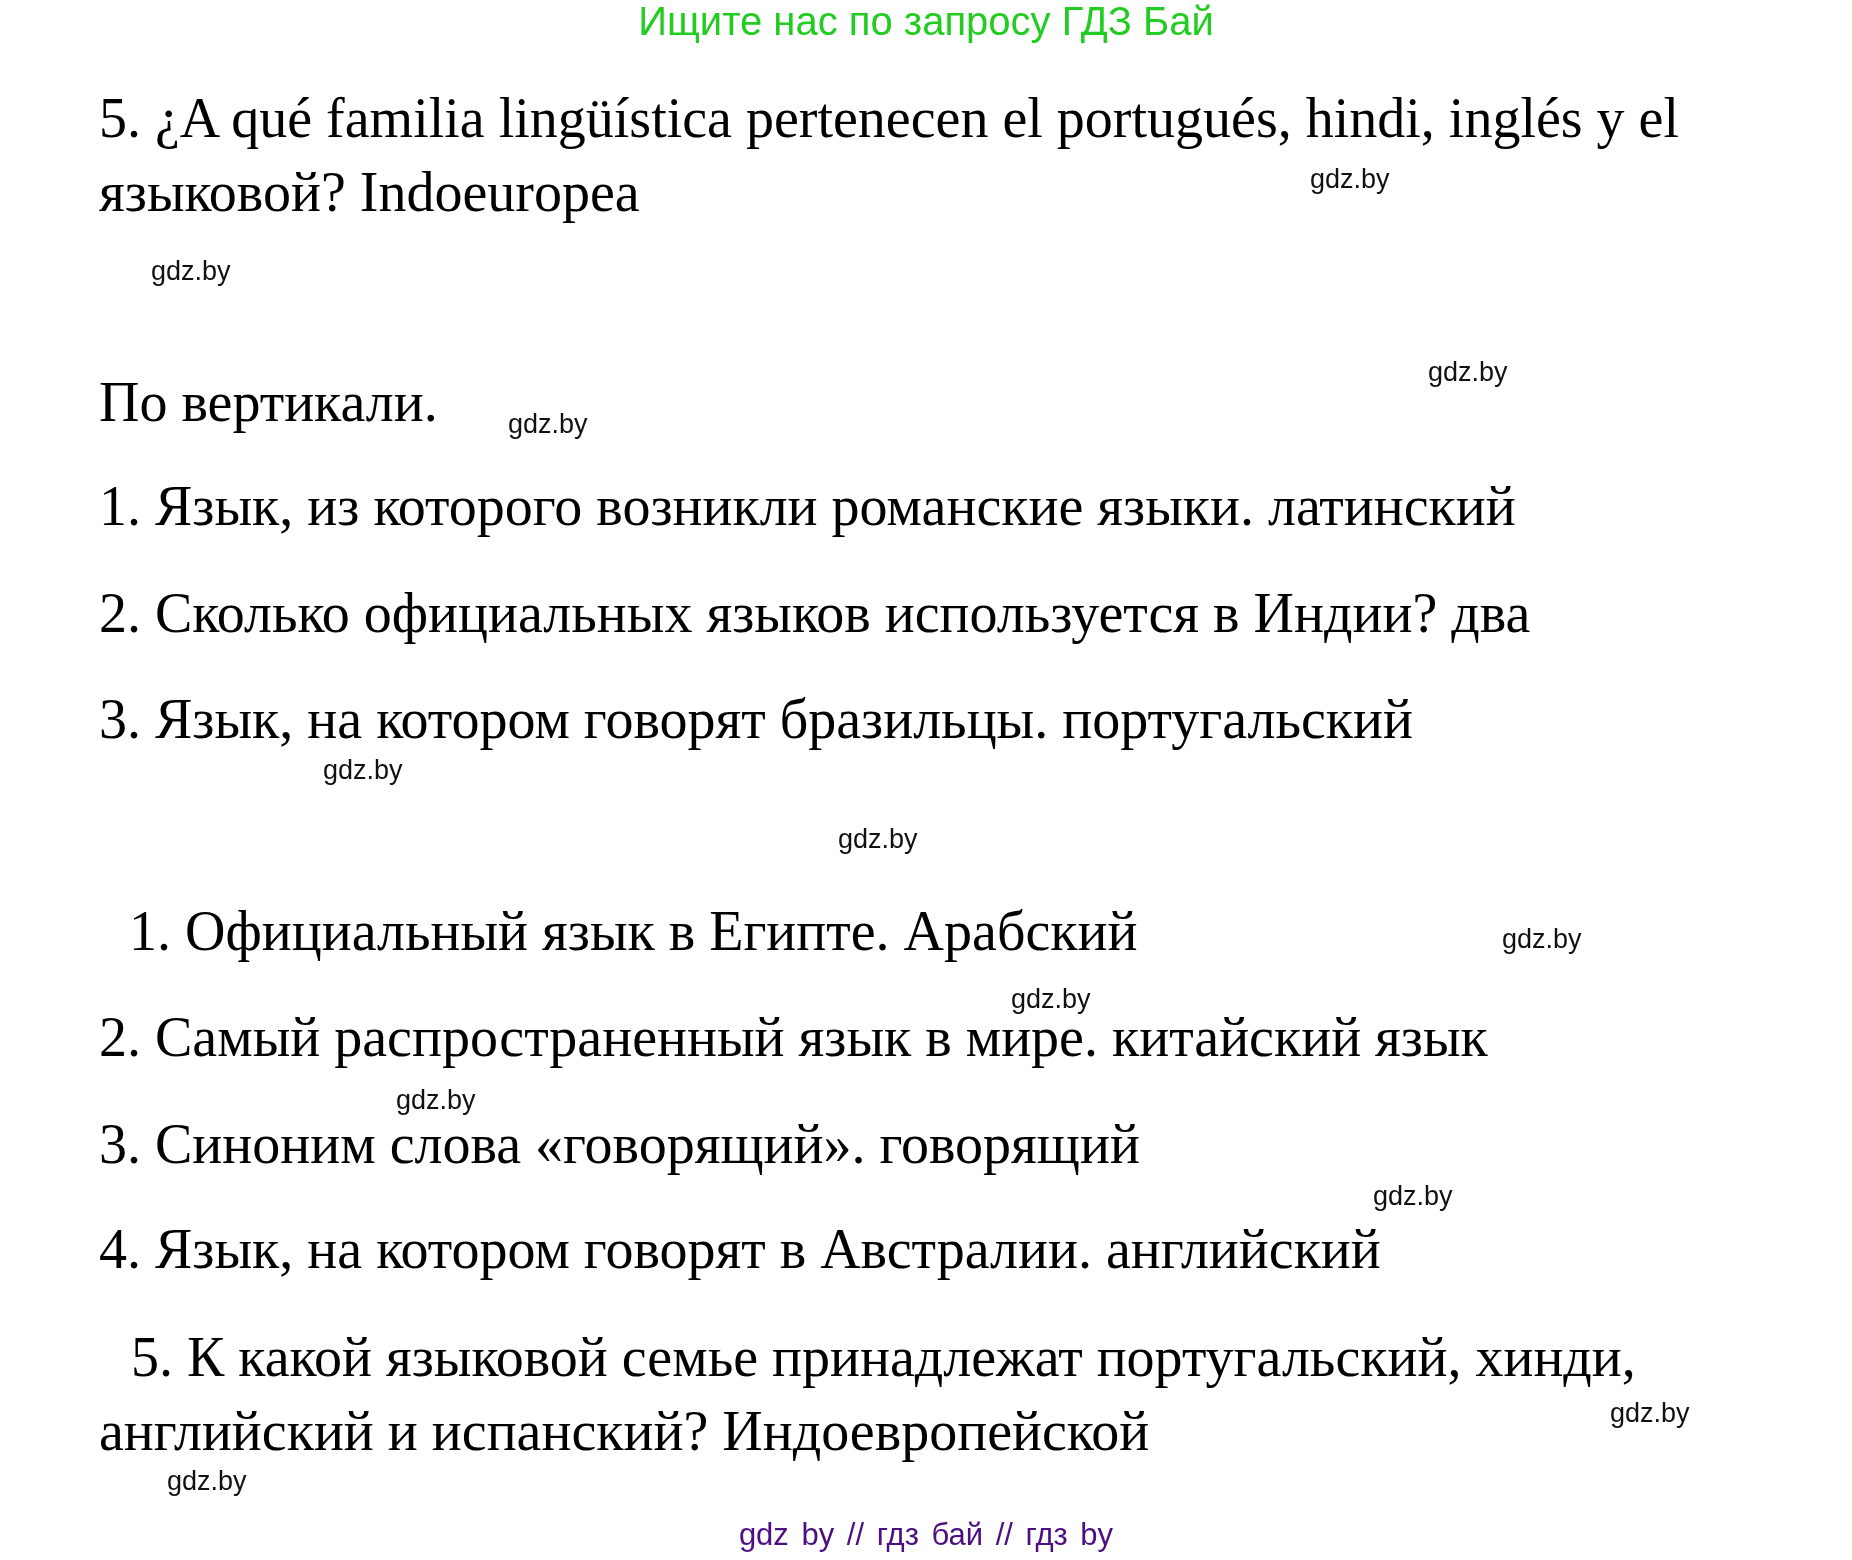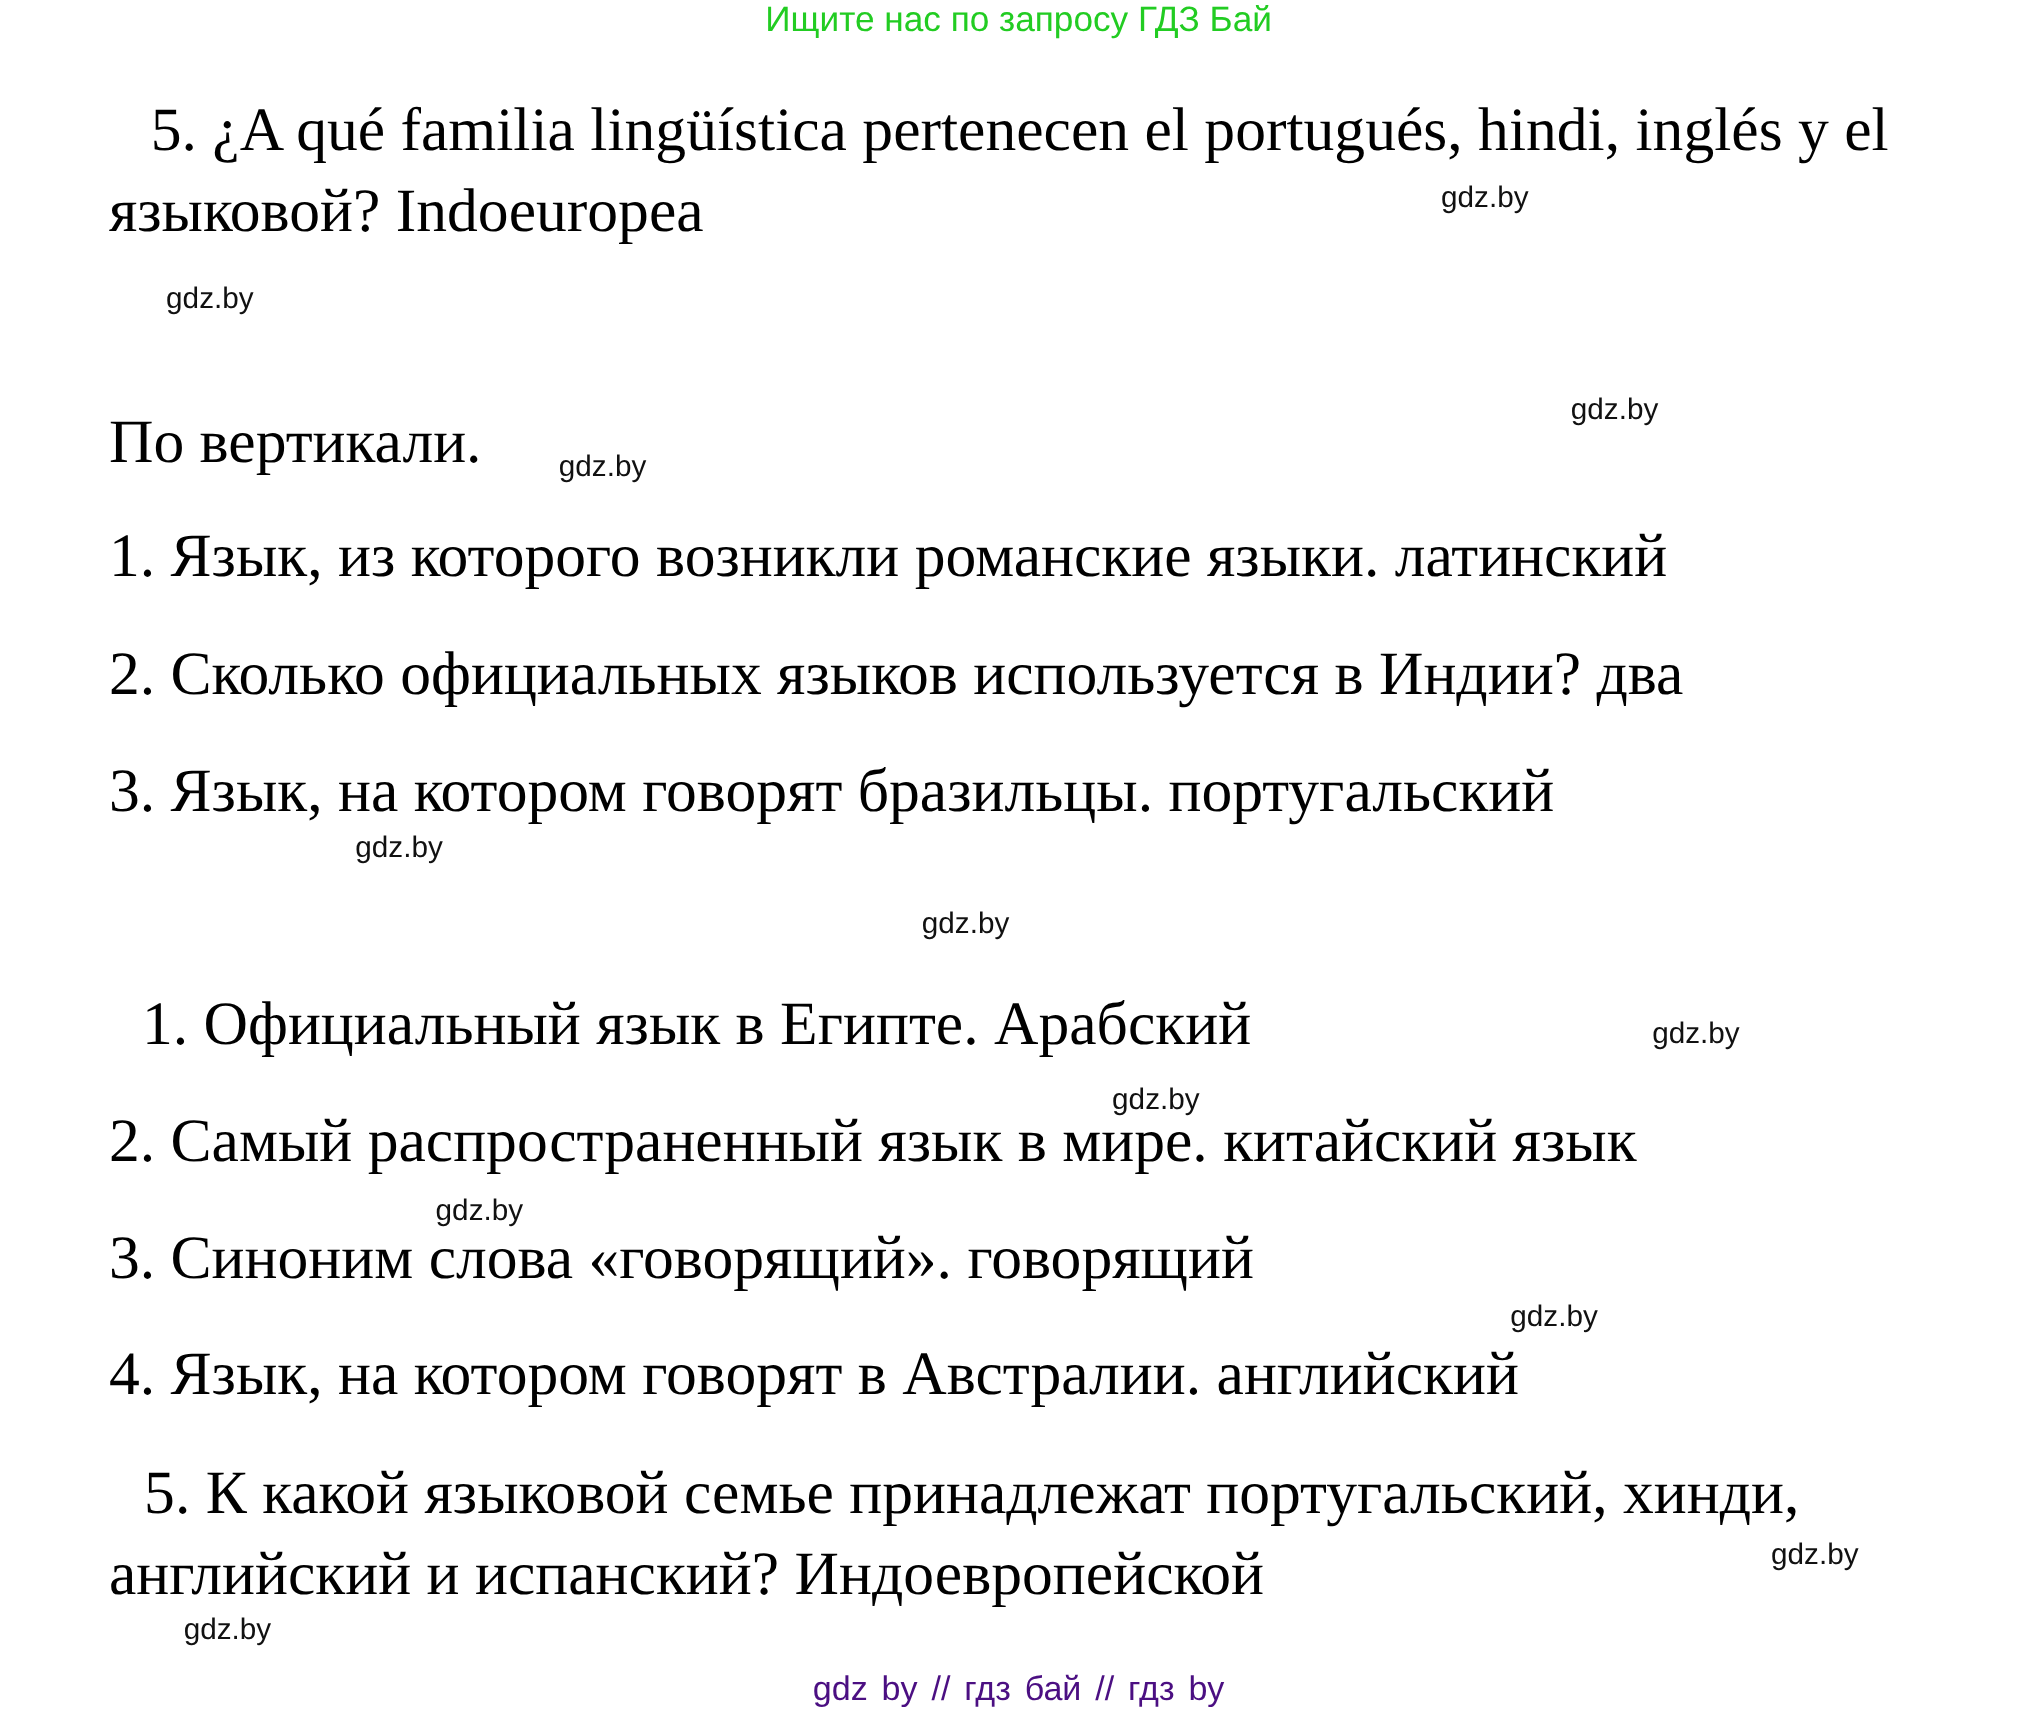--- a/index.html
+++ b/index.html
@@ -2,41 +2,41 @@
 <html><head>
 <meta charset="utf-8">
 <style>
   html, body { margin: 0; padding: 0; background: #ffffff; }
   body { width: 1852px; height: 1560px; position: relative; overflow: hidden; }
   .page { position: absolute; left: 0; top: 0; width: 1852px; height: 1560px; background: #ffffff; }
   .banner {
     position: absolute; left: 0; width: 1852px; text-align: center;
     font-family: "Liberation Sans", sans-serif; line-height: 1; white-space: nowrap;
   }
-  .banner.top { top: 1px; font-size: 32px; color: #22cc22; }
+  .banner.top { top: 1px; font-size: 40px; color: #22cc22; }
   .banner.bottom { top: 1519px; font-size: 31px; color: #4b0f82; word-spacing: 4px; }
   .line {
     position: absolute; left: 99px;
     font-family: "Liberation Serif", serif; font-size: 56px; line-height: 1;
     color: #000000; white-space: nowrap;
   }
   .wm {
     position: absolute;
     font-family: "Liberation Sans", sans-serif; font-size: 27px; line-height: 1;
     color: #111111; white-space: nowrap;
   }
 </style>
 </head>
 <body>
 
 <div class="page">
 
   <div class="banner top">Ищите нас по запросу ГДЗ Бай</div>
 
-  <div class="line" style="top:90px;margin-left:38px;">5. ¿A qué familia lingüística pertenecen el portugués, hindi, inglés y el</div>
+  <div class="line" style="top:90px;">5. ¿A qué familia lingüística pertenecen el portugués, hindi, inglés y el</div>
   <div class="line" style="top:164px;">языковой? Indoeuropea</div>
 
   <div class="line" style="top:374px;">По вертикали.</div>
   <div class="line" style="top:478px;">1. Язык, из которого возникли романские языки. латинский</div>
   <div class="line" style="top:585px;">2. Сколько официальных языков используется в Индии? два</div>
   <div class="line" style="top:691px;">3. Язык, на котором говорят бразильцы. португальский</div>
 
   <div class="line" style="top:903px;margin-left:30px;">1. Официальный язык в Египте. Арабский</div>
   <div class="line" style="top:1009px;">2. Самый распространенный язык в мире. китайский язык</div>
   <div class="line" style="top:1116px;">3. Синоним слова «говорящий». говорящий</div>

